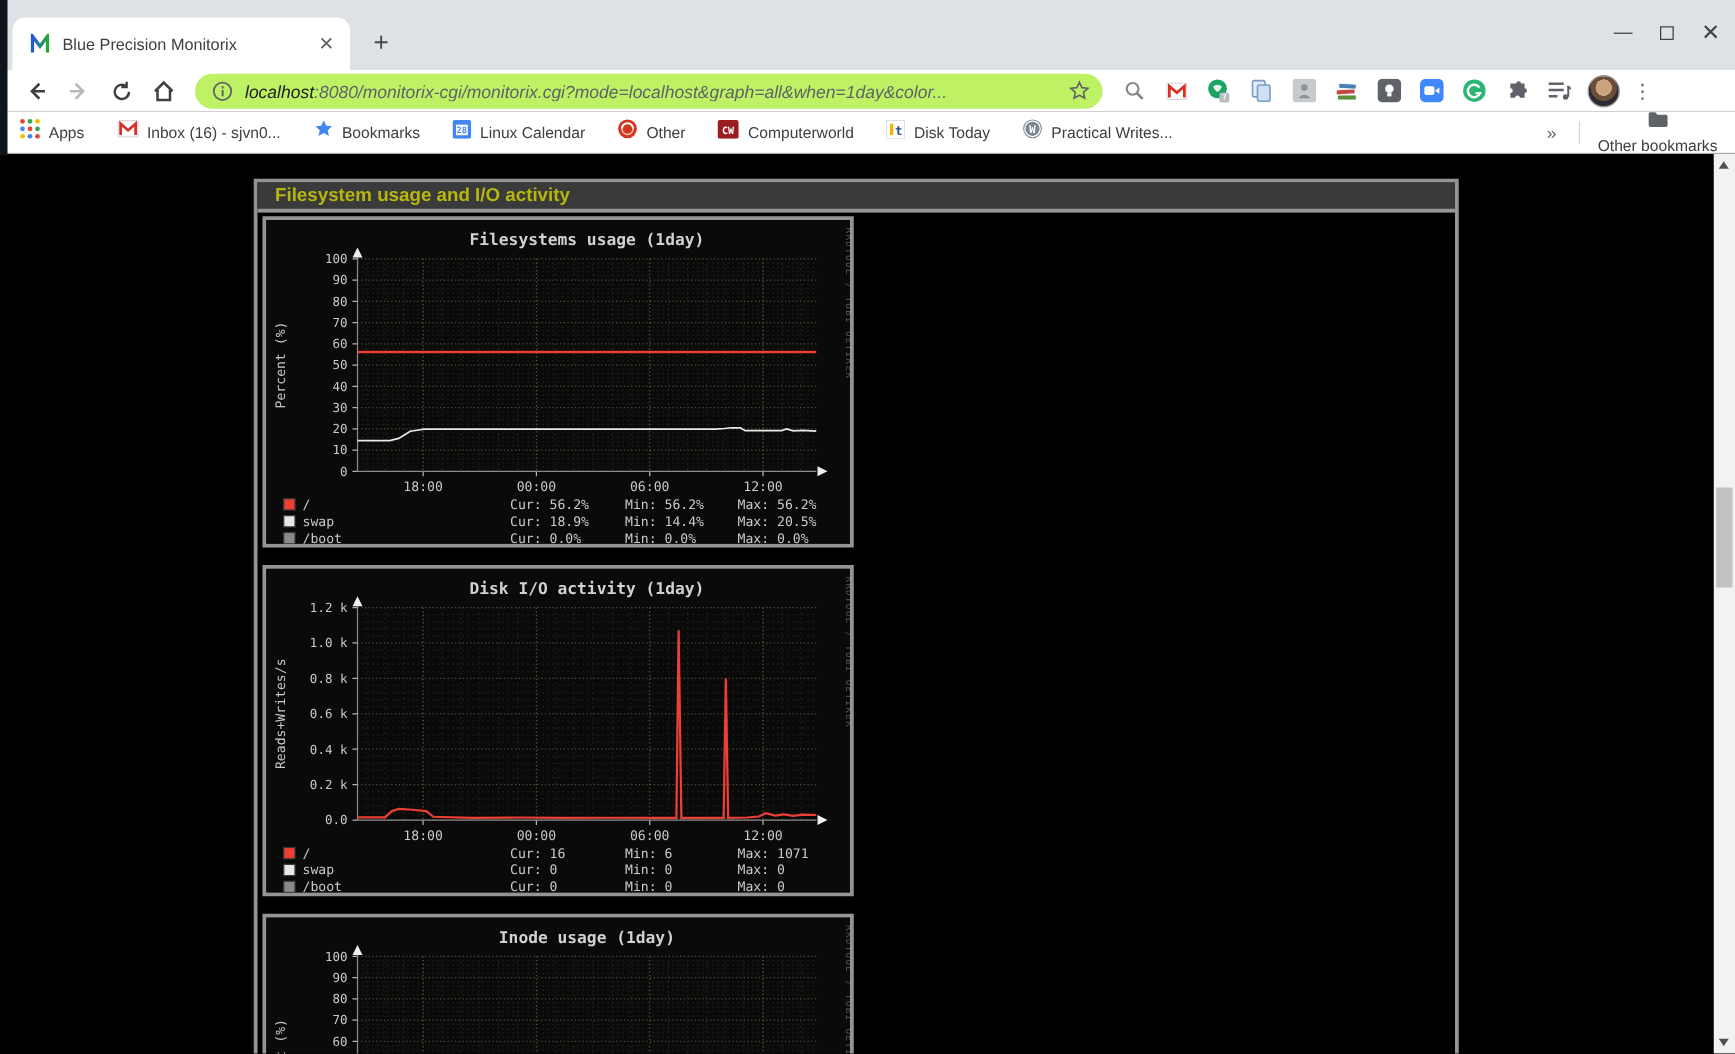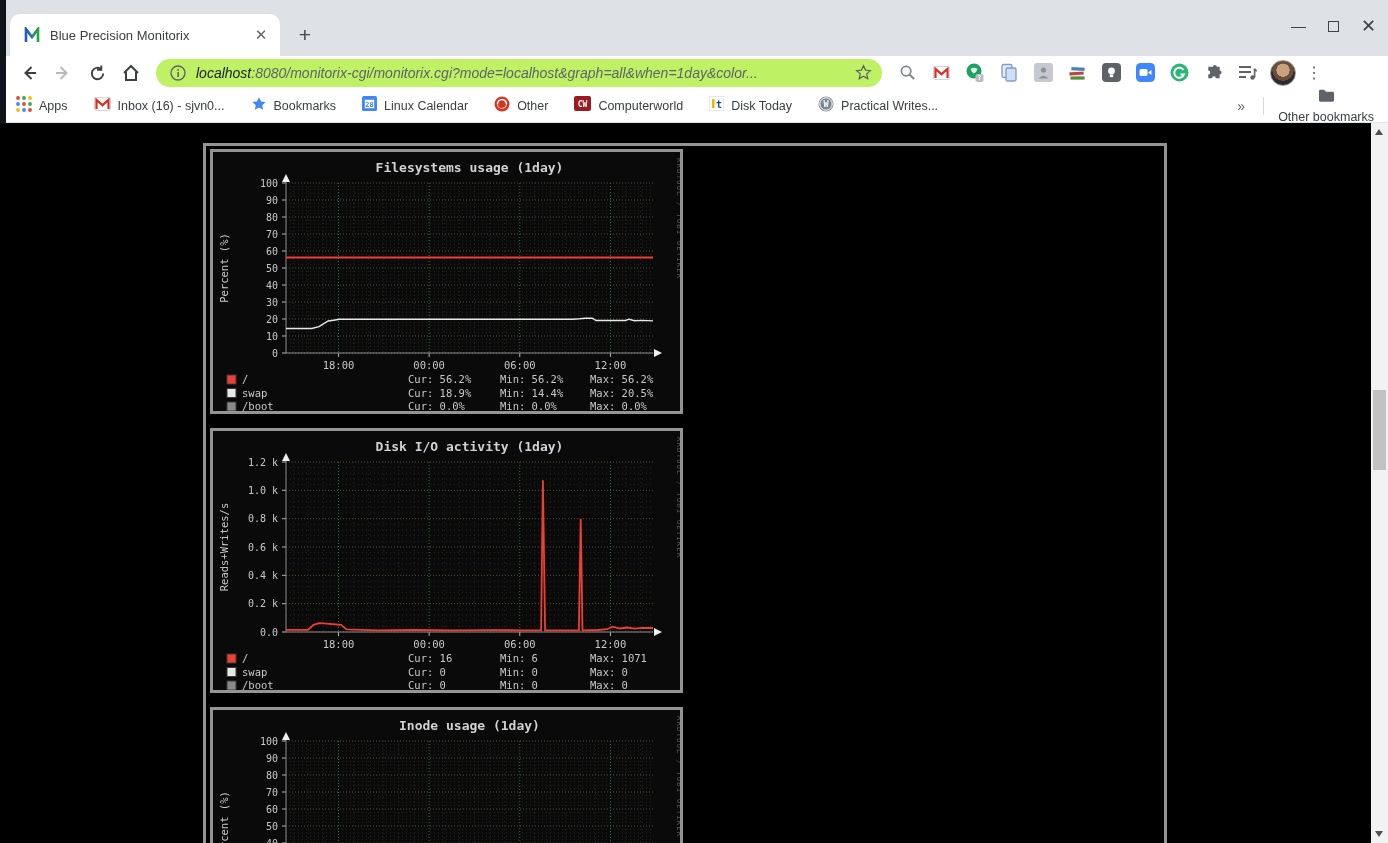--- a/index.html
+++ b/index.html
@@ -288,20 +288,23 @@
           <path d="M1 3 a1.5 1.5 0 0 1 1.5-1.5 h4 l2 2 h7 A1.5 1.5 0 0 1 17 5 v7.5 a1.5 1.5 0 0 1 -1.5 1.5 h-13 A1.5 1.5 0 0 1 1 12.5z" fill="#5f6368"></path>
         </svg>
         <span class="bm-label">Other bookmarks</span>
       </span>
     </span>
   </div>
 
   <div class="content">
     <div class="mx-wrap" id="mx-wrap">
         <div class="mx-section">
+          <div class="mx-header">
+            <span>Filesystem usage and I/O activity</span>
+          </div>
           <div class="mx-grid">
             <div class="chart-panel" style="width: 473px; height: 265px;"><svg width="467" height="259">
                 <rect x="0" y="0" width="467" height="259" fill="#0a0a0a"></rect>
                 <line x1="73" x2="440" y1="197.6" y2="197.6" stroke="#23281e" stroke-dasharray="1,3"></line>
                 <line x1="73" x2="440" y1="194.2" y2="194.2" stroke="#23281e" stroke-dasharray="1,3"></line>
                 <line x1="73" x2="440" y1="190.8" y2="190.8" stroke="#23281e" stroke-dasharray="1,3"></line>
                 <line x1="73" x2="440" y1="187.4" y2="187.4" stroke="#23281e" stroke-dasharray="1,3"></line>
                 <line x1="73" x2="440" y1="180.6" y2="180.6" stroke="#23281e" stroke-dasharray="1,3"></line>
                 <line x1="73" x2="440" y1="177.2" y2="177.2" stroke="#23281e" stroke-dasharray="1,3"></line>
                 <line x1="73" x2="440" y1="173.8" y2="173.8" stroke="#23281e" stroke-dasharray="1,3"></line>

